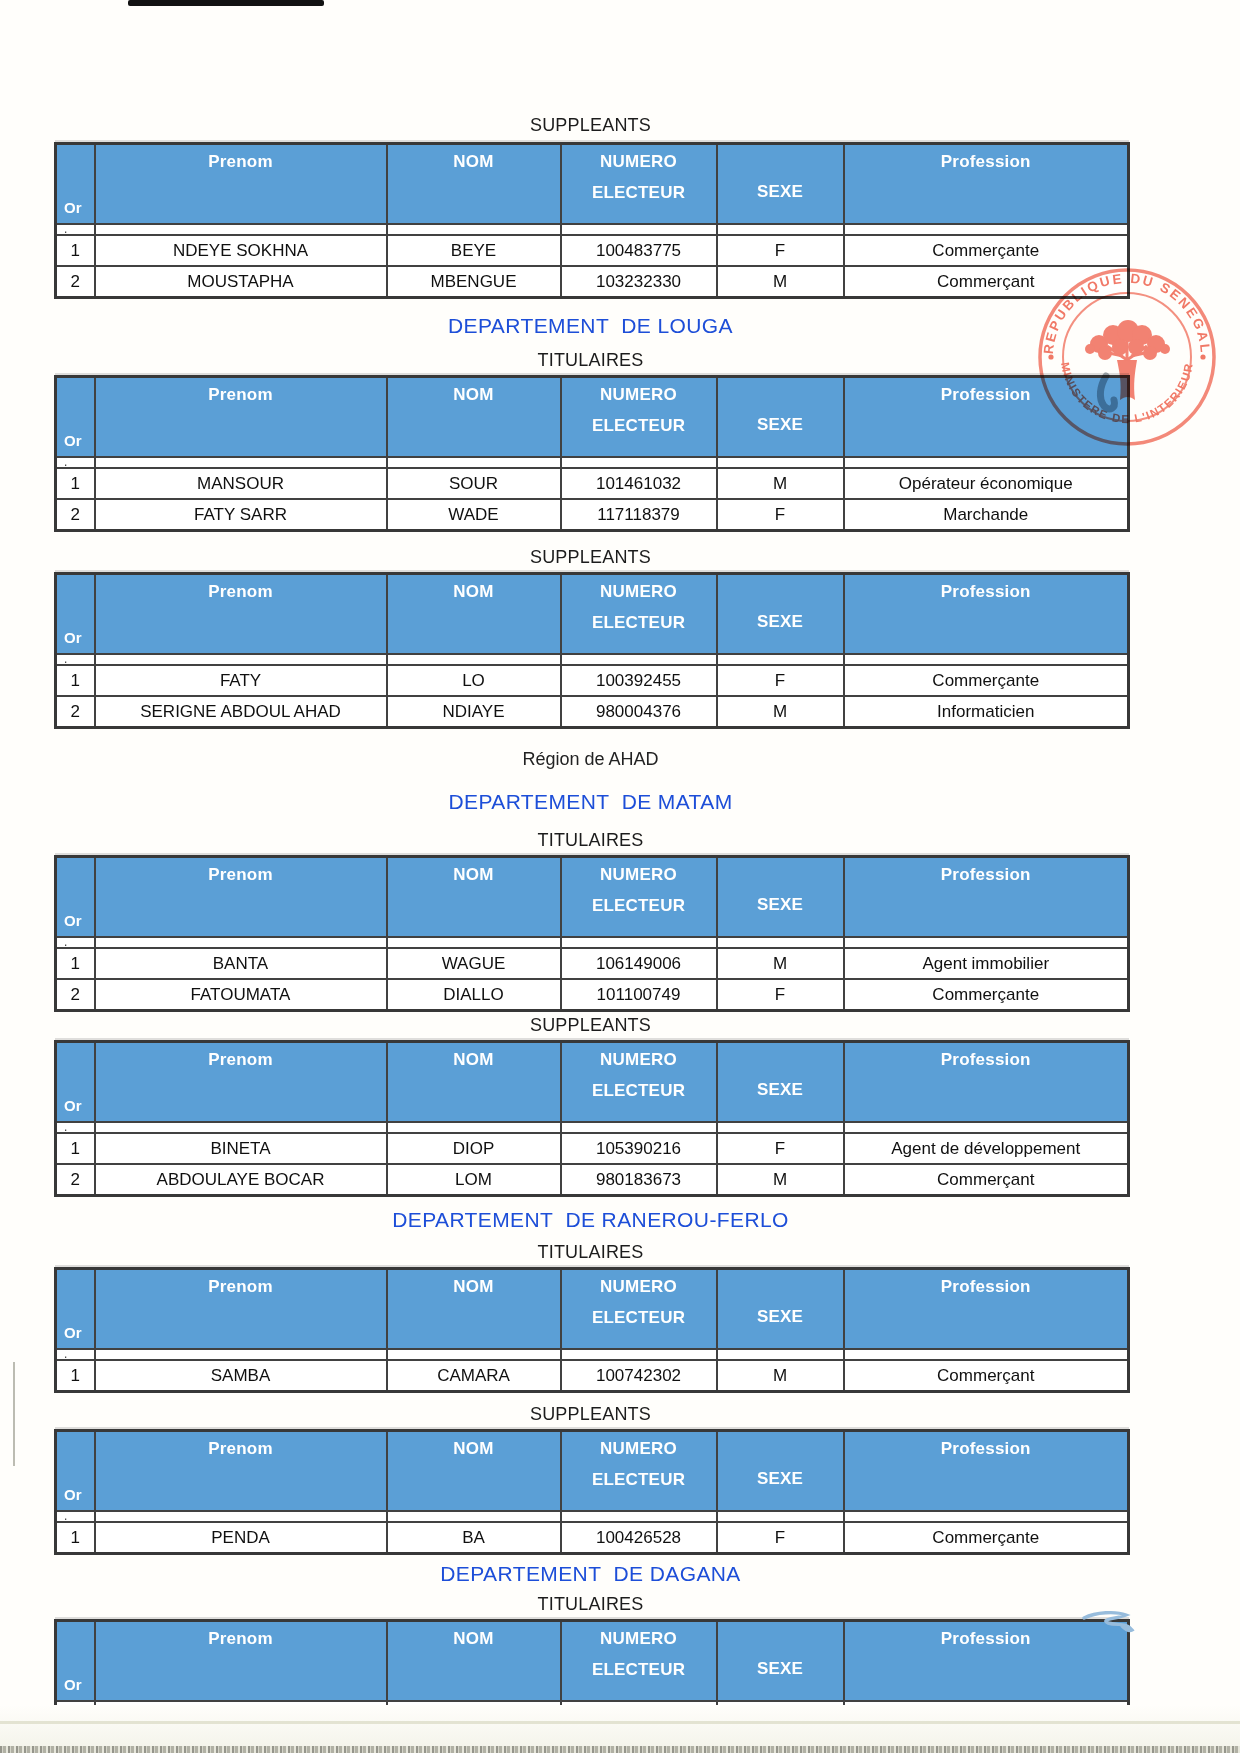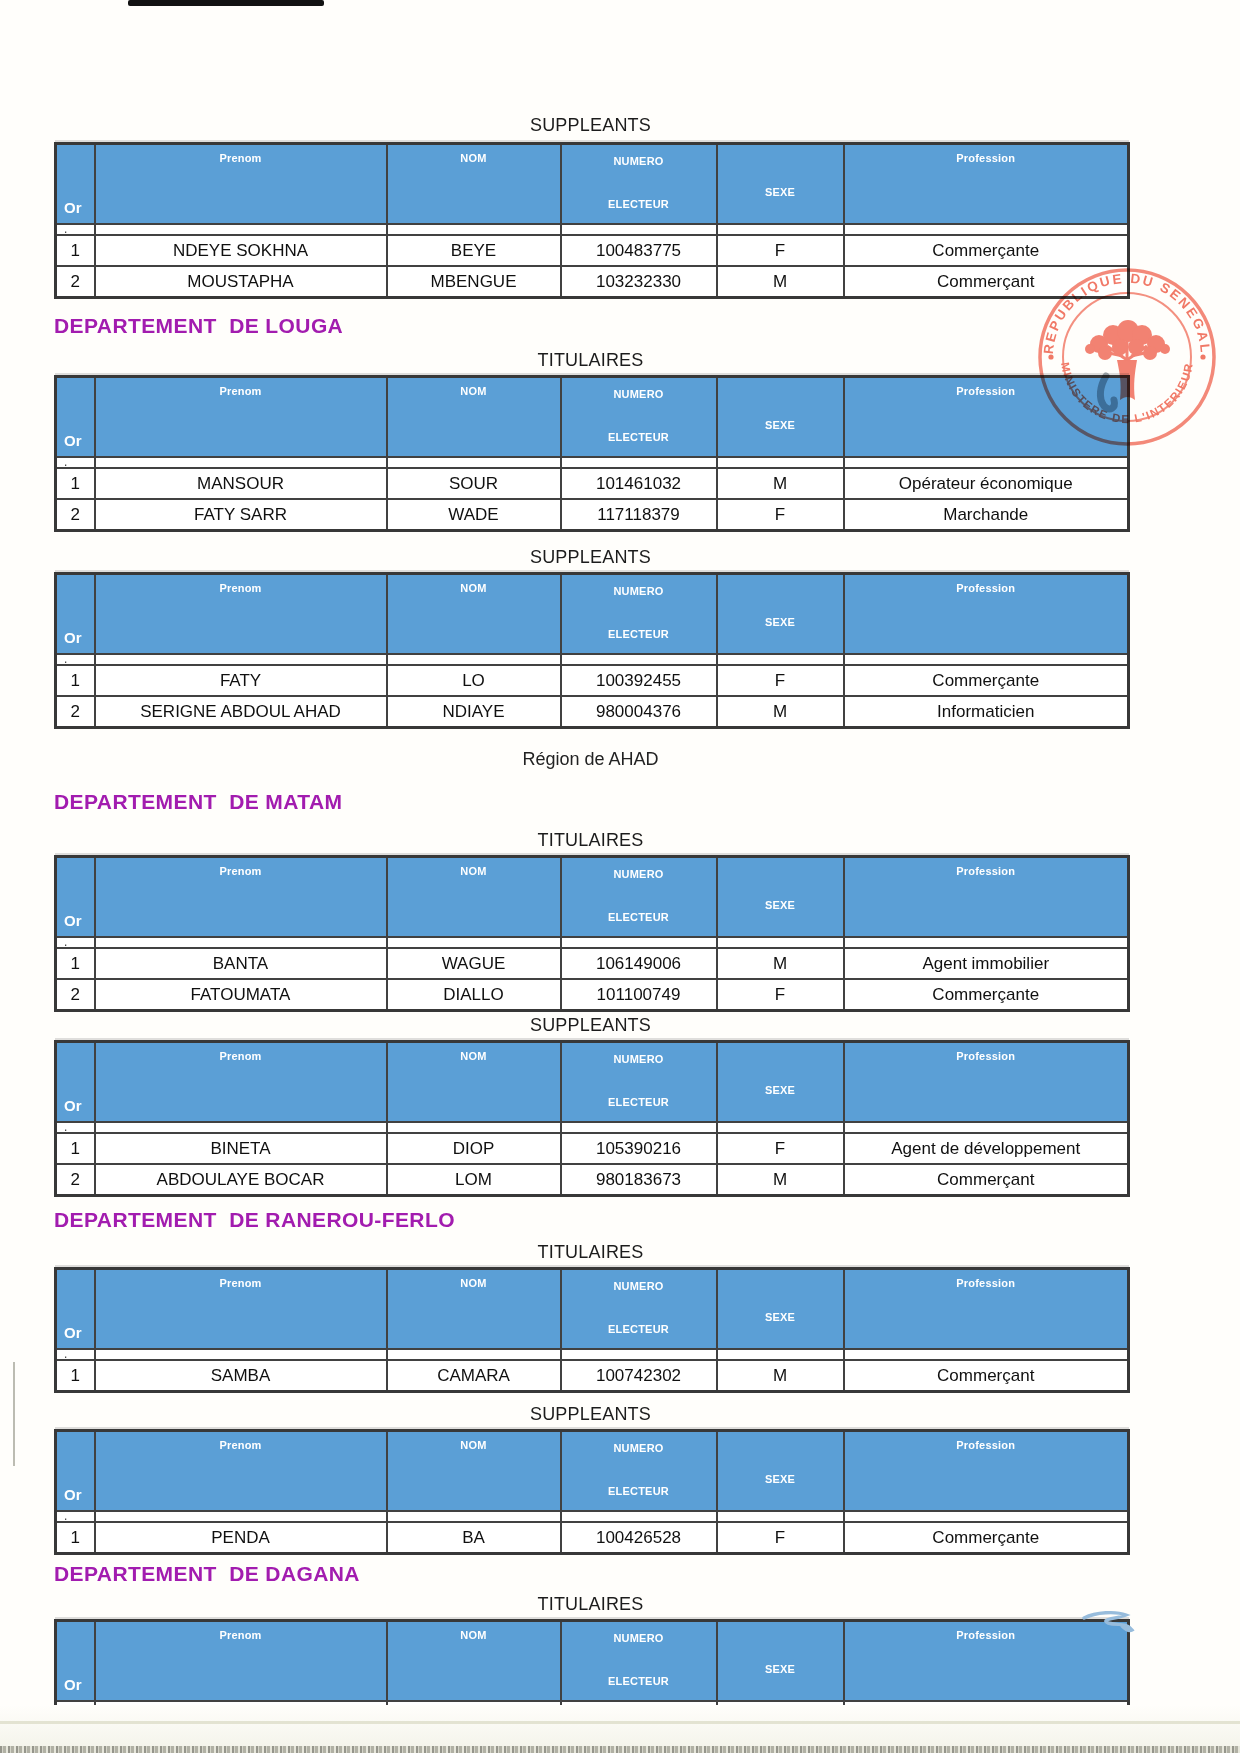--- a/index.html
+++ b/index.html
@@ -4,31 +4,31 @@
 <style>
   html,body{margin:0;padding:0;background:#ffffff;}
   .page{position:relative;width:1240px;height:1753px;background:#fffefb;overflow:hidden;
         font-family:"Liberation Sans", sans-serif;color:#161616;}
   .content{margin-left:54px;width:1073px;}
 
   
   .tbl-title{width:1073px;text-align:center;font-size:18px;font-weight:400;color:#1c1c1c;
              letter-spacing:.2px;line-height:22px;}
   .region{width:1073px;text-align:center;font-size:18px;font-weight:400;color:#222;line-height:24px;}
-  .dept{font-size:21px;font-weight:700;color:#a21caf;letter-spacing:.4px;white-space:pre;line-height:26px;}
+  .dept{font-size:21px;font-weight:400;color:#1d4ed8;letter-spacing:.4px;white-space:pre;line-height:26px;text-align:center;}
 
   
   table.tbl{border-collapse:collapse;table-layout:fixed;width:1073px;
             border:3px solid #383838;box-shadow:0 -3px 0 -1px rgba(150,150,150,.3);}
   .c-or{width:39px}.c-prenom{width:292px}.c-nom{width:174px}.c-num{width:156px}.c-sexe{width:127px}.c-prof{width:285px}
   th.h{background:#5b9fd6;color:#ffffff;border:2px solid #414141;vertical-align:top;
-       font-size:11px;font-weight:600;text-align:center;height:62px;padding:7px 2px 0 2px;letter-spacing:.2px;}
+       font-size:17px;font-weight:600;text-align:center;height:62px;padding:7px 2px 0 2px;letter-spacing:.2px;}
   th.h-or{vertical-align:bottom;text-align:left;padding:0 0 7px 7px;font-size:15px;}
   th.h-num div{line-height:19px;}
-  th.h-num .gap{margin-top:24px;}
+  th.h-num .gap{margin-top:12px;}
   th.h-sexe{vertical-align:middle;padding-top:16px;}
   tr.srow td{background:#ffffff;height:9px;border-left:2px solid #414141;border-right:2px solid #414141;
              border-top:1px solid #9a9a9a;border-bottom:2px solid #414141;padding:0;}
   tr.srow td.sp-or{font-size:12px;line-height:5px;color:#3a3a3a;text-align:left;padding-left:7px;}
   tr.drow td{background:#ffffff;border:2px solid #414141;height:29px;text-align:center;
              font-size:17px;color:#101010;padding:0 3px;overflow:hidden;white-space:nowrap;}
 
   
   .top-dash{position:absolute;left:128px;top:0;width:196px;height:6px;background:#121212;border-radius:2px;}
   .fold-line{position:absolute;left:13px;top:1362px;width:2px;height:104px;background:#bcbcb2;}

